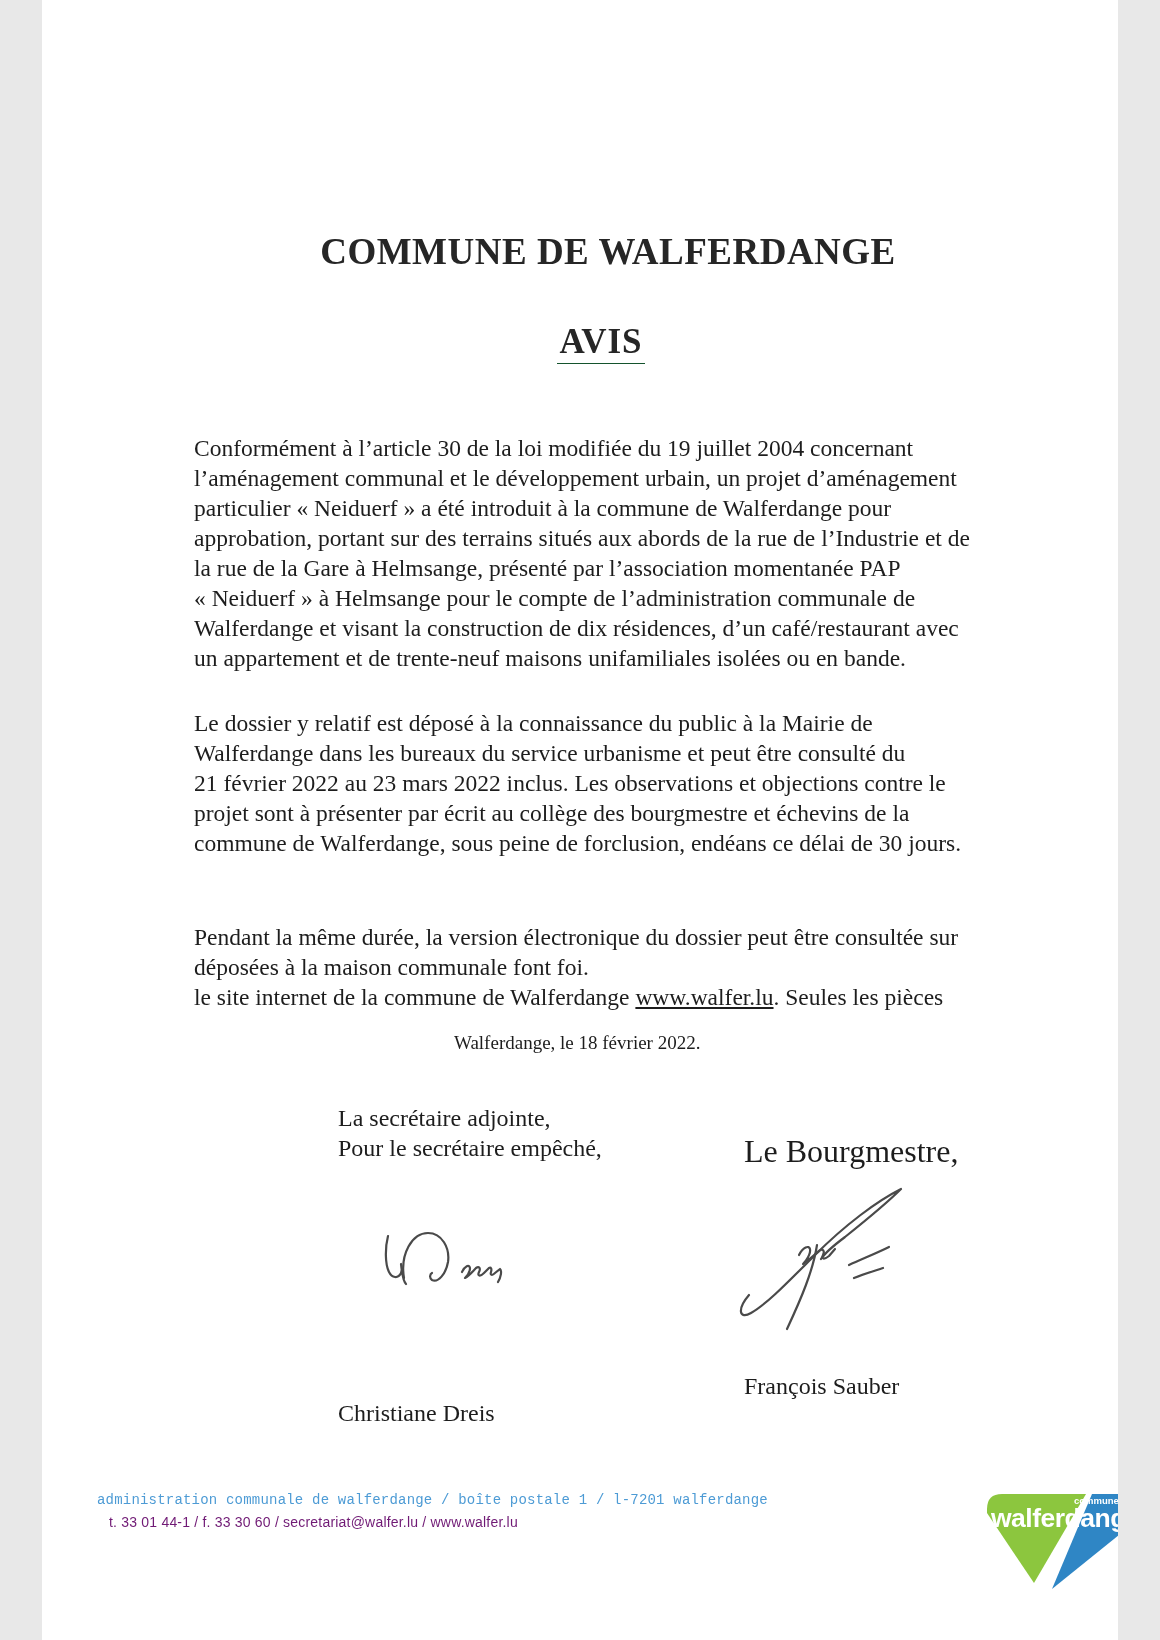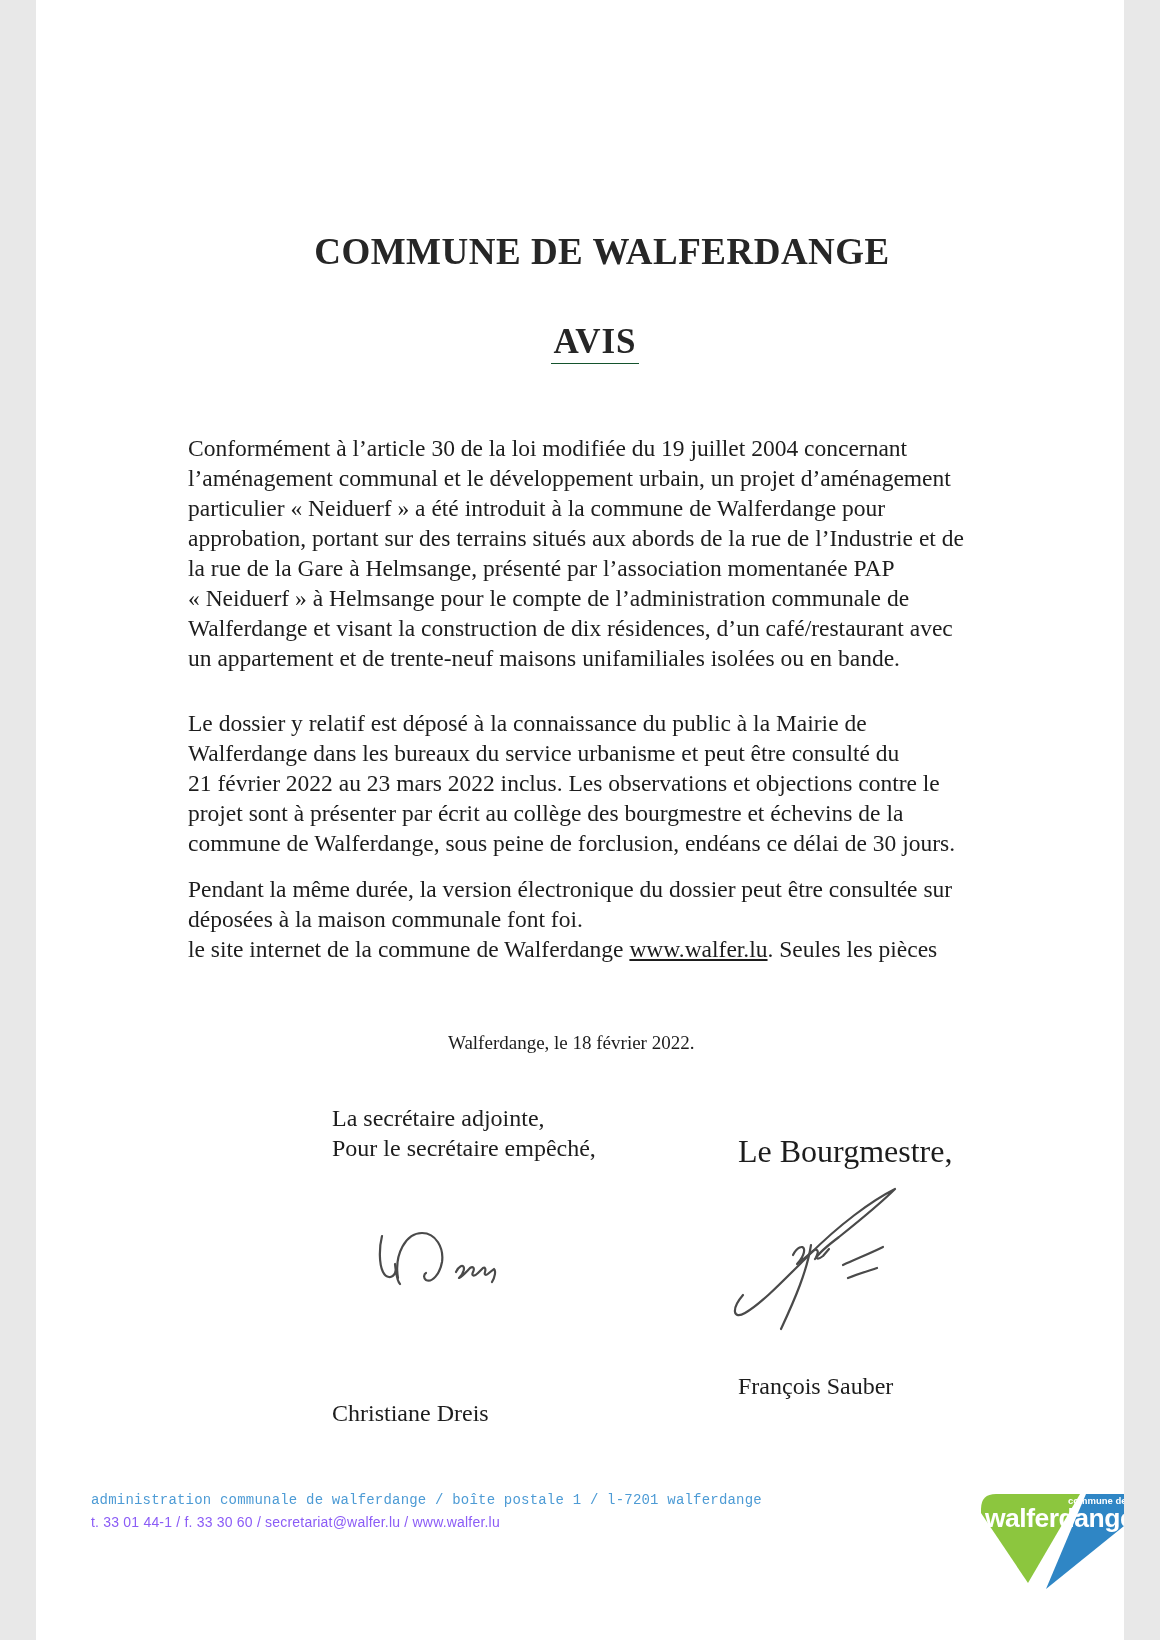--- a/index.html
+++ b/index.html
@@ -4,21 +4,20 @@
 <style>
   html,body{margin:0;padding:0;background:#e8e8e8;}
   .page{
     position:relative;
     width:1076px;height:1640px;
     margin:0 auto;
     background:#ffffff;
     font-family:"Liberation Serif", serif;
     color:#1d1d1d;
     overflow:hidden;
-    padding-left:12px;
   }
   .doc-title{
     position:absolute;top:230px;left:0;width:1132px;
     text-align:center;
     font-size:37px;font-weight:bold;letter-spacing:0.5px;
     color:#262626;
   }
   .avis-wrap{
     position:absolute;top:322px;left:0;width:1118px;
     text-align:center;
@@ -30,21 +29,21 @@
     border-bottom:1px solid #14532d;
     padding:0 2px 1px 2px;
   }
   .para{
     position:absolute;left:152px;
     font-size:23.5px;line-height:30px;
   }
   .line{white-space:nowrap;}
   .p1{top:433px;}
   .p2{top:708px;}
-  .p3{top:874px;}
+  .p3{top:922px;}
   .site-link{
     text-decoration:underline;
     color:#1d1d1d;
   }
   .date-line{
     position:absolute;left:412px;top:1032px;
     font-size:19px;white-space:nowrap;
   }
   .sig-left-roles{
     position:absolute;left:296px;top:1103px;
@@ -130,21 +129,21 @@
     <path class="sig-stroke" d="M62,72 C66,64 72,62 73,66 C74,71 69,78 66,81 C72,77 78,71 82,68 C86,65 88,68 86,72 C84,76 87,77 92,73 L98,66"></path>
     <path class="sig-stroke" d="M112,82 C125,76 140,70 152,64"></path>
     <path class="sig-stroke" d="M117,95 C127,91 137,88 146,85"></path>
   </svg>
 
   <div class="sig-name name-left">Christiane Dreis</div>
   <div class="sig-name name-right">François Sauber</div>
 
   <div class="footer">
     <div style="color: rgb(77, 155, 213); font-family: Liberation Mono, monospace;">administration communale de walferdange / boîte postale 1 / l-7201 walferdange</div>
-    <div style="color: #8b5cf6;">t. 33 01 44-1 / f. 33 30 60 / secretariat@walfer.lu / www.walfer.lu</div>
+    <div style="color: #701a75; margin-left: 12px;">t. 33 01 44-1 / f. 33 30 60 / secretariat@walfer.lu / www.walfer.lu</div>
   </div>
 
   <svg class="logo" width="162" height="98" viewBox="0 0 162 98" aria-hidden="true">
     <path d="M16,3 L100,3 L48,92 L1,22 L1,18 Q1,3 16,3 Z" fill="#8cc63e"></path>
     <path d="M106,3 L143,3 Q160,3 160,18 L160,22 L66,98 Z" fill="#2f86c5"></path>
     <text x="88" y="13" font-family="Liberation Sans, sans-serif" font-size="9.5" font-weight="bold" fill="#ffffff">commune de</text>
     <text x="5" y="36" font-family="Liberation Sans, sans-serif" font-size="26.5" font-weight="bold" letter-spacing="-0.5" fill="#ffffff">walferdange</text>
   </svg>
 
 </div>

